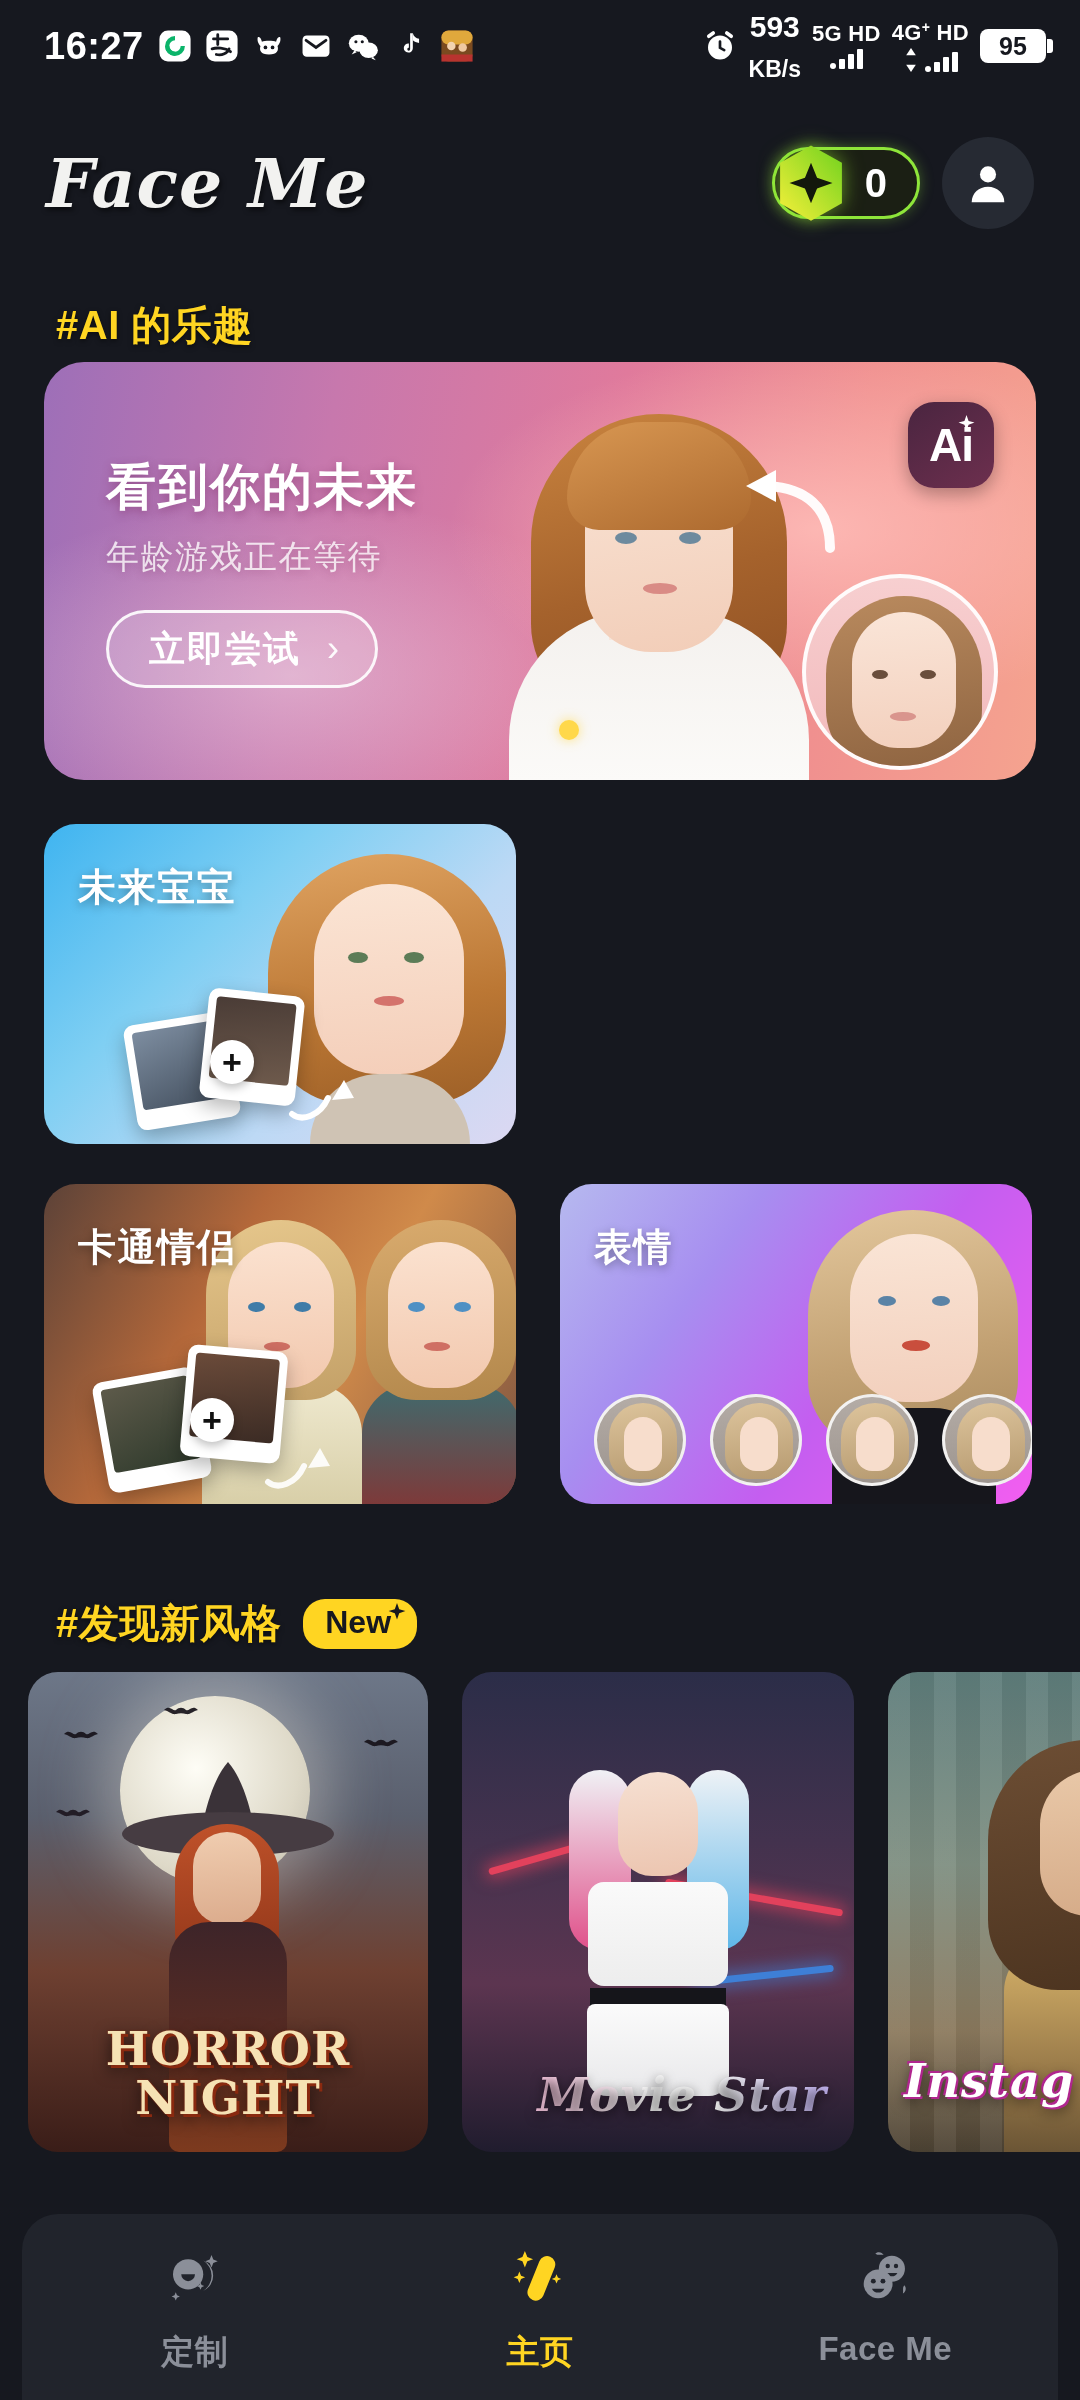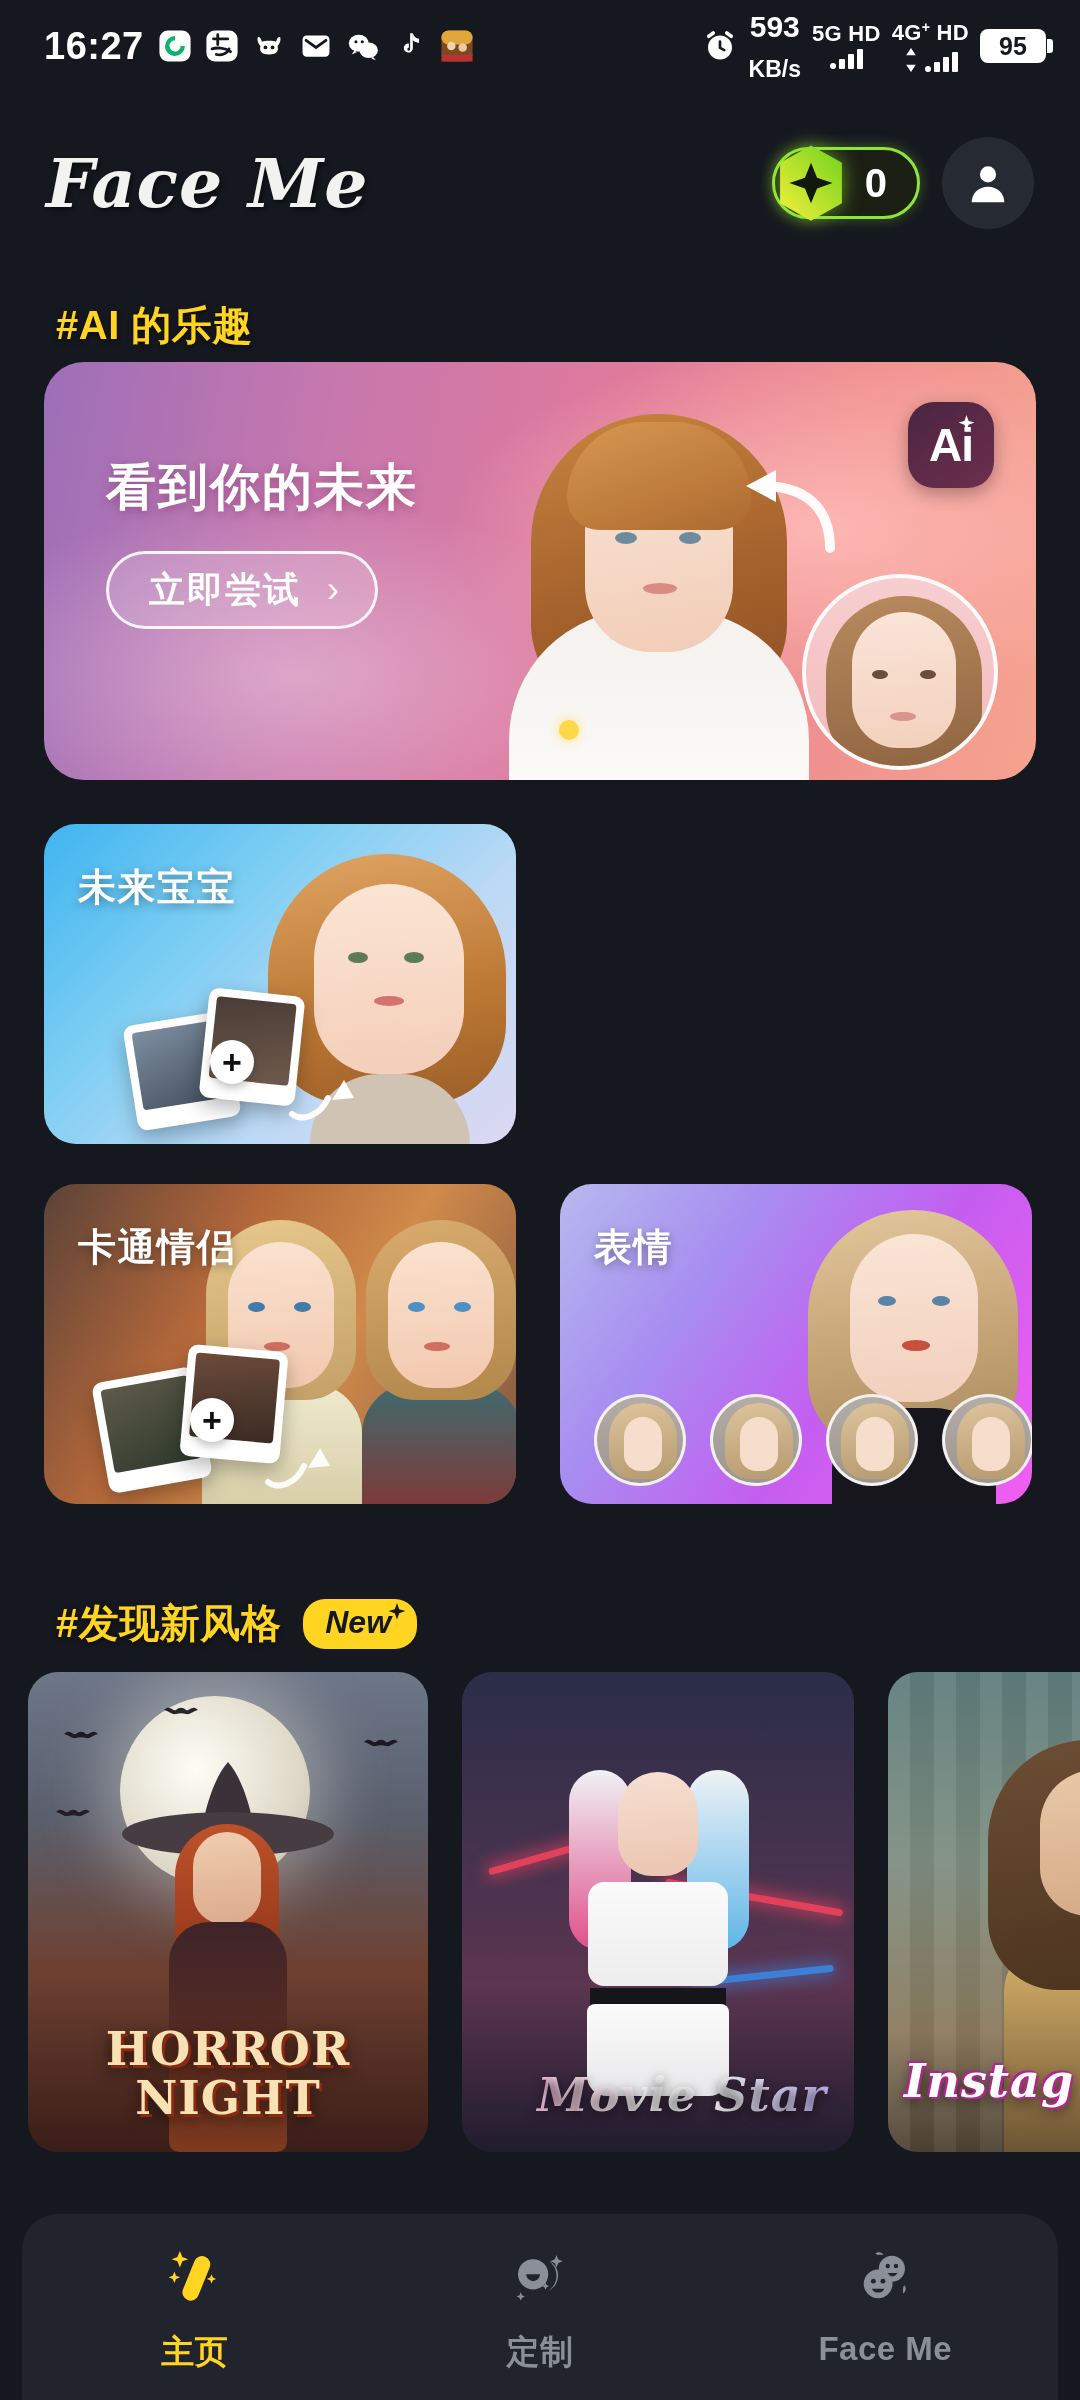--- a/index.html
+++ b/index.html
@@ -76,21 +76,21 @@
   .sec-title {
     position: absolute; left: 56px; display: flex; align-items: center; gap: 22px; margin-top: 20px;
   }
   .sec-title .t {
     color: #ffd522; font-size: 40px; font-weight: 700; letter-spacing: .5px;
     text-shadow: 0 2px 5px rgba(0,0,0,.5);
   }
   .newbadge {
     position: relative; display: flex; justify-content: center;
     background: #ffd522; color: #16181f; font-size: 32px; font-weight: 700;
-    border-radius: 22px; padding: 5px 26px 7px 22px; height: 50px; font-style: italic;
+    border-radius: 22px; padding: 5px 26px 7px 22px; height: 50px;
   }
   .newbadge .spark { position: absolute; right: 10px; top: 4px; width: 20px; height: 20px; }
 
   
   .hero {
     position: absolute; left: 44px; top: 362px; width: 992px; height: 418px;
     border-radius: 40px; overflow: hidden;
     background: linear-gradient(100deg, #9d6fb8 0%, #c778ad 28%, #e07a9c 55%, #f0908f 78%, #f5a38f 100%);
   }
   .hero-bg {
@@ -481,20 +481,21 @@
     <div class="hero-thumb">
       <div class="ht-hair"></div>
         <div class="ht-face"></div>
       <div class="ht-eye l"></div>
         <div class="ht-eye r"></div>
         <div class="ht-lip"></div>
     </div>
 
     <div class="hero-text">
       <div class="hero-title">看到你的未来</div>
+      <div class="hero-sub">年龄游戏正在等待</div>
       <div class="hero-btn">
         <span>立即尝试</span>
         <span class="chev">›</span>
       </div>
     </div>
 
     <div class="ai-badge">
       <span class="ai-txt">Ai</span>
       <svg class="ai-spark" viewBox="0 0 20 20">
         <path d="M10 0l2.2 6.2L18.4 8l-6.2 2.2L10 16.4 7.8 10.2 1.6 8l6.2-1.8z" fill="#fff"></path>
@@ -646,44 +647,44 @@
     <div class="insta-girl">
       <div class="ig-body"></div>
         <div class="ig-hair"></div>
         <div class="ig-face"></div>
     </div>
     <div class="sc-caption" id="cap-insta">Instag</div>
   </div>
 
   <div class="bottomnav">
 
-    <div class="navitem active">
-      <div class="nic">
-        <svg viewBox="0 0 48 48" width="66" height="66">
-          <rect x="19" y="8" width="12" height="34" rx="6" transform="rotate(22 25 25)" fill="#ffd522"></rect>
-          <path d="M13 5l1.8 4.4L19 11l-4.2 1.6L13 17l-1.8-4.4L7 11l4.2-1.6z" fill="#ffd522"></path>
-          <path d="M9 20l1.2 3 3 1.2-3 1.2L9 28.4 7.8 25.4 4.8 24.2l3-1.2z" fill="#ffd522"></path>
-          <path d="M36 22l1 2.4 2.4 1-2.4 1-1 2.4-1-2.4-2.4-1 2.4-1z" fill="#ffd522"></path>
-        </svg>
-      </div>
-      <div class="nlbl">主页</div>
-    </div>
-
     <div class="navitem">
       <div class="nic">
         <svg viewBox="0 0 48 48" width="66" height="66">
           <circle cx="19" cy="22" r="11" fill="#8b8f99"></circle>
           <path d="M14 22a5 5 0 0 0 10 0z" fill="#21242c"></path>
           <path d="M30 12a12 12 0 0 1 0 22 13 13 0 0 0 0-22z" fill="#8b8f99"></path>
           <path d="M36 8l1.3 3.2L40.5 12.5 37.3 13.8 36 17l-1.3-3.2L31.5 12.5l3.2-1.3z" fill="#8b8f99"></path>
           <path d="M10 35l.9 2.2L13 38.1l-2.1.9L10 41l-.9-2-2.1-.9 2.1-.9z" fill="#8b8f99"></path>
           <path d="M28 28l.8 1.8 1.9.8-1.9.8-.8 1.8-.8-1.8-1.9-.8 1.9-.8z" fill="#8b8f99"></path>
         </svg>
       </div>
       <div class="nlbl">定制</div>
+    </div>
+
+    <div class="navitem active">
+      <div class="nic">
+        <svg viewBox="0 0 48 48" width="66" height="66">
+          <rect x="19" y="8" width="12" height="34" rx="6" transform="rotate(22 25 25)" fill="#ffd522"></rect>
+          <path d="M13 5l1.8 4.4L19 11l-4.2 1.6L13 17l-1.8-4.4L7 11l4.2-1.6z" fill="#ffd522"></path>
+          <path d="M9 20l1.2 3 3 1.2-3 1.2L9 28.4 7.8 25.4 4.8 24.2l3-1.2z" fill="#ffd522"></path>
+          <path d="M36 22l1 2.4 2.4 1-2.4 1-1 2.4-1-2.4-2.4-1 2.4-1z" fill="#ffd522"></path>
+        </svg>
+      </div>
+      <div class="nlbl">主页</div>
     </div>
 
     <div class="navitem">
       <div class="nic">
         <svg viewBox="0 0 48 48" width="66" height="66">
           <circle cx="29" cy="18" r="9.5" fill="#8b8f99"></circle>
           <circle cx="26" cy="16" r="1.6" fill="#21242c"></circle>
             <circle cx="32" cy="16" r="1.6" fill="#21242c"></circle>
           <path d="M25 21a4.5 4.5 0 0 0 8 0z" fill="#21242c"></path>
           <circle cx="19" cy="29" r="10.5" fill="#8b8f99"></circle>

